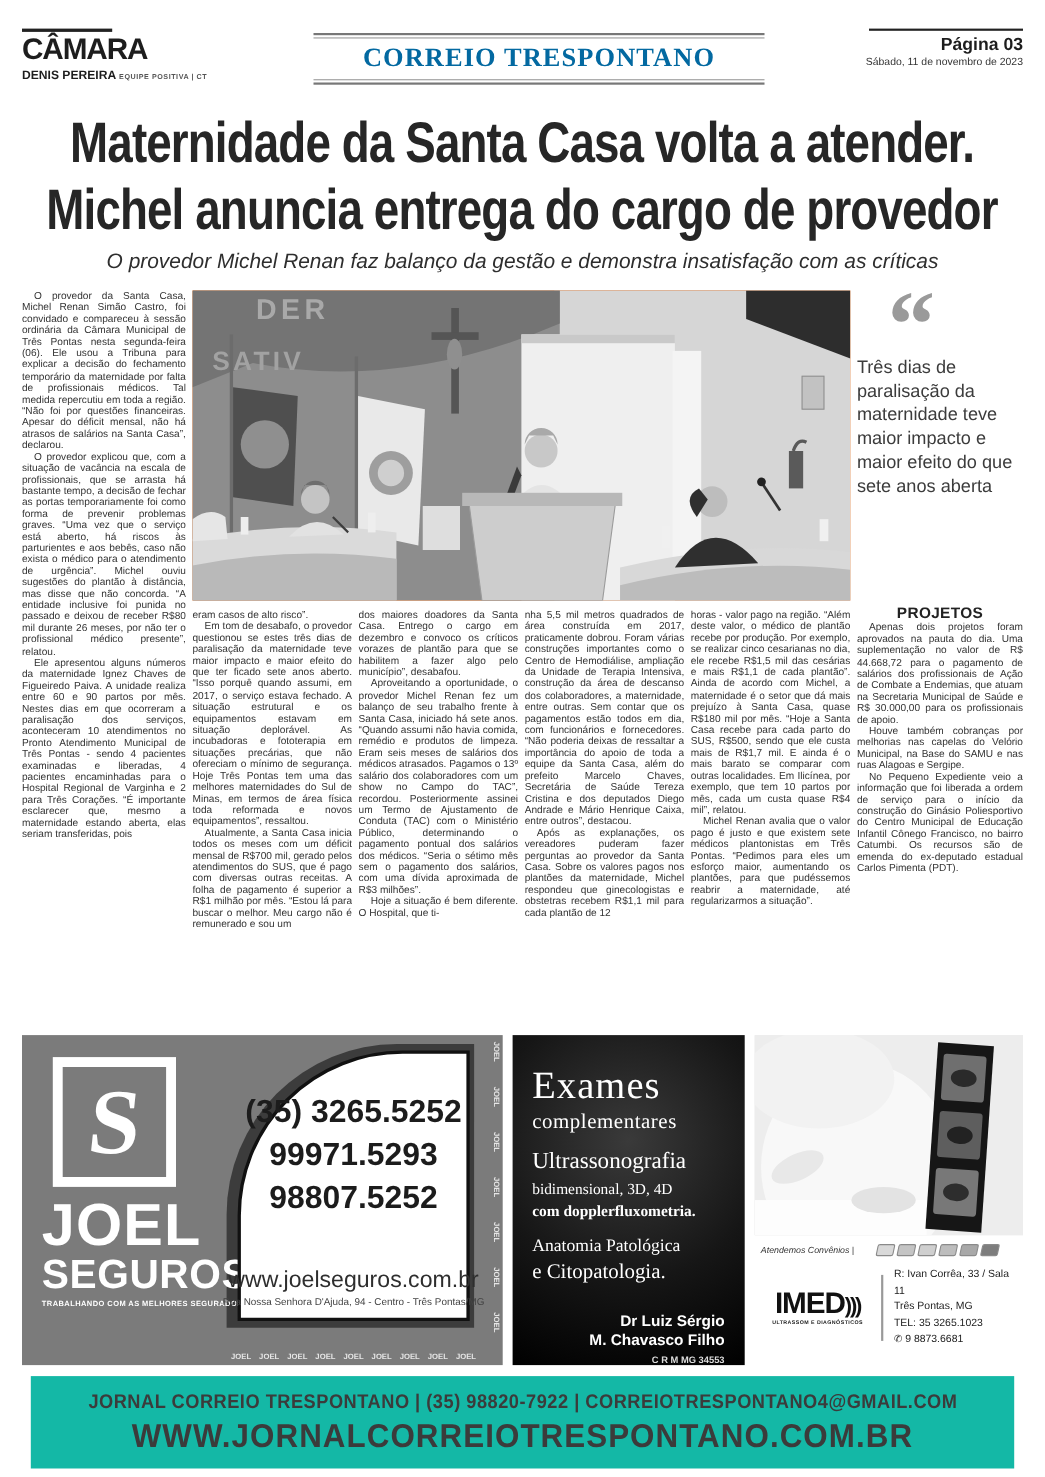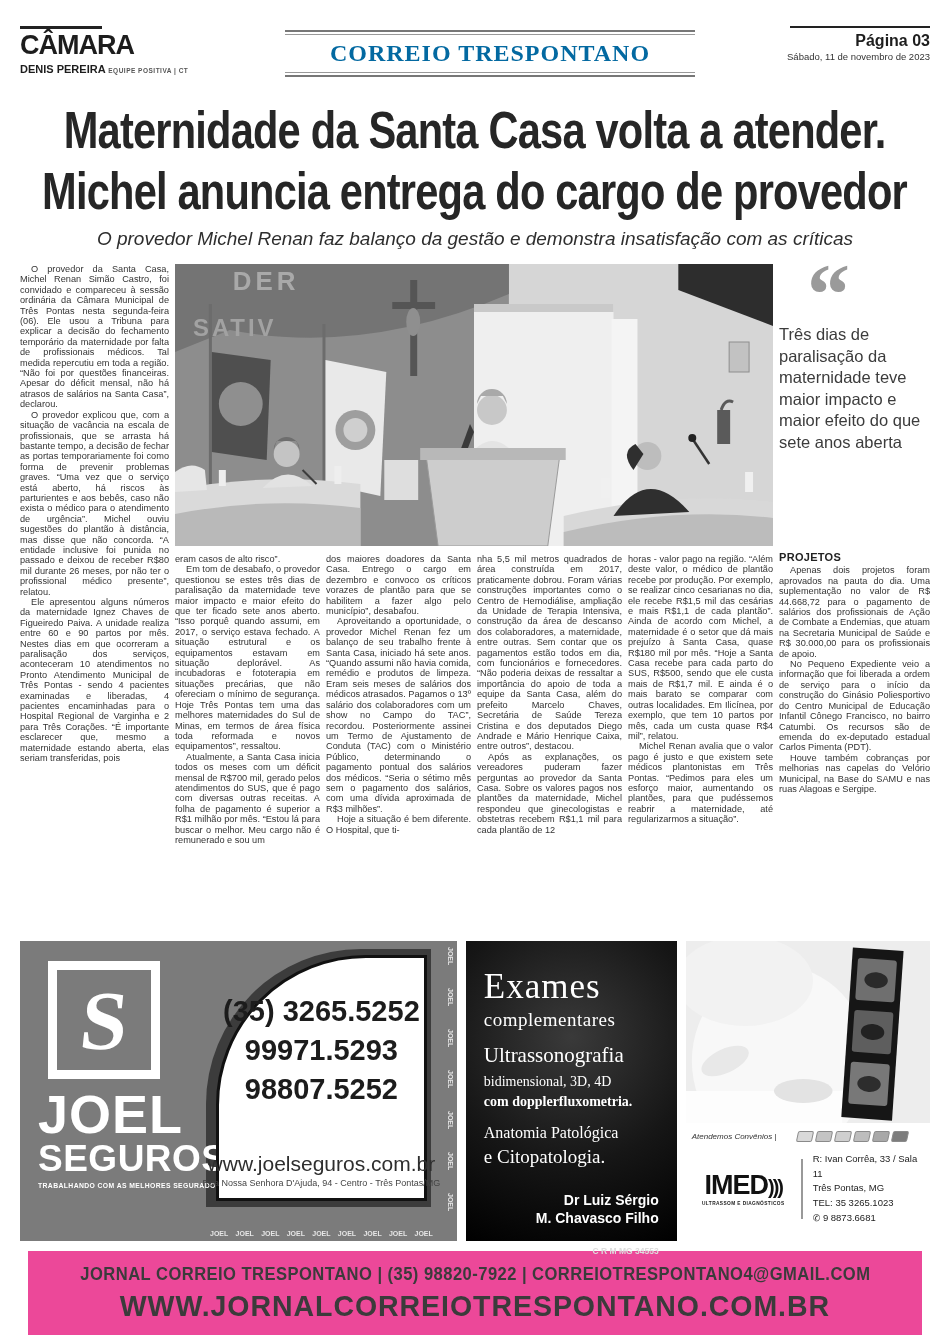--- a/index.html
+++ b/index.html
@@ -44,21 +44,21 @@
   .para { text-indent:11px; }
   .para.flush { text-indent:0; }
 
   
   .sidebar { width:152px; display:flex; flex-direction:column; }
   .pullquote { height:278px; padding-top:2px; }
   .quote-glyph { font-family:"Liberation Serif", serif; font-size:86px; font-weight:700;
                  color:#9a9a9a; line-height:58px; padding-left:28px; }
   .quote-text { font-size:16.5px; line-height:21.5px; color:#3c3c3c; }
   .projetos { margin-top:10px; }
-  .proj-title { font-size:11px; font-weight:900; color:#222; text-align:left; margin-bottom:3px;
+  .proj-title { font-size:14px; font-weight:900; color:#222; text-align:center; margin-bottom:3px;
                 letter-spacing:.3px; }
 
   
   .ads { display:flex; gap:9px; padding:0 20px; margin-top:5px; height:300px; }
 
   
   .ad-joel { position:relative; width:447px; background:#7b7b7b; overflow:hidden; }
   .joel-left { position:absolute; left:18px; top:14px; width:165px; color:#fff; }
   .s-box { width:112px; height:118px; border:9px solid #fff; margin:6px 0 10px 10px;
            display:flex; align-items:center; justify-content:center; }
@@ -87,21 +87,21 @@
   .ex-serif { font-family:"Liberation Serif", serif; }
   .ex-title { font-size:35px; letter-spacing:1px; }
   .ex-sub { font-size:19px; margin-top:2px; letter-spacing:.5px; }
   .ex-l1 { font-size:21px; margin-top:12px; }
   .ex-l2 { font-size:14px; margin-top:6px; }
   .ex-l3 { font-size:14px; margin-top:4px;font-weight:bold; }
   .ex-l4 { font-size:16px; margin-top:14px; }
   .ex-l5 { font-size:19px; margin-top:4px; }
   .ex-rule { width:110px; height:2px; background:#fff; margin:14px 0 10px 0; }
   .ex-doc { font-size:14px; font-weight:700; text-align:right; line-height:1.25; }
-  .ex-crm { font-size:8.5px; text-align:right; margin-top:19px; color:#ddd; }
+  .ex-crm { font-size:8.5px; text-align:right; margin-top:4px; color:#ddd; }
 
   
   .ad-imed { width:250px; background:#fff; display:flex; flex-direction:column; }
   .imed-photo { height:182px; background:#ececec; }
   .imed-photo svg { display:block; width:100%; height:100%; }
   .imed-conv { display:flex; align-items:center; gap:20px; padding:8px 6px 4px 6px; }
   .conv-label { font-size:8px; font-style:italic; color:#333; white-space:nowrap; }
   .cards { display:flex; gap:3px; }
   .card { width:16px; height:11px; border-radius:2px; transform:skewX(-12deg); border:1px solid #8a8a8a; }
   .card:nth-child(1){background:#d9d9d9}.card:nth-child(2){background:#c4c4c4}
@@ -110,21 +110,21 @@
   .imed-main { display:flex; align-items:center; padding:6px 6px 10px 10px; }
   .imed-logo { width:100px; text-align:center; }
   .imed-word { font-size:27px; font-weight:900; color:#111; letter-spacing:-1px; line-height:1; }
   .imed-word i { font-style:normal; font-weight:700; font-size:20px; letter-spacing:-2px; }
   .imed-tag { font-size:4.8px; font-weight:700; color:#222; letter-spacing:.4px; margin-top:2px; }
   .imed-sep { width:2px; height:60px; background:#999; margin:0 10px; }
   .imed-contact { font-size:9.5px; color:#222; line-height:1.55; }
   .wa { display:inline-block; font-size:9px; }
 
   
-  .footer { margin:10px 28px 12px 28px; height:84px; background:#ec4899; text-align:center;
+  .footer { margin:10px 28px 12px 28px; height:84px; background:#14b8a6; text-align:center;
             display:flex; flex-direction:column; justify-content:center; }
   .f1 { display:flex; justify-content:center; }
   .f1 span { display:inline-block; white-space:nowrap; transform:scaleX(.92);
              font-size:18px; font-weight:900; color:#3b3b3b; letter-spacing:.5px; }
   .f2 { display:flex; justify-content:center; margin-top:4px; }
   .f2 span { display:inline-block; white-space:nowrap; font-size:30px; font-weight:700;
              color:#3b3b3b; letter-spacing:1px; transform:scaleX(.95); }
 </style>
 </head>
 <body>
@@ -259,22 +259,22 @@
 
     <div class="sidebar">
       <div class="pullquote">
         <div class="quote-glyph">“</div>
         <div class="quote-text">Três dias de paralisação da maternidade teve maior impacto e maior efeito do que sete anos aberta</div>
       </div>
       <div class="projetos bodycol">
         <div class="proj-title">PROJETOS</div>
         <div>
             <p class="para">Apenas dois projetos foram aprovados na pauta do dia. Uma suplementação no valor de R$ 44.668,72 para o pagamento de salários dos profissionais de Ação de Combate a Endemias, que atuam na Secretaria Municipal de Saúde e R$ 30.000,00 para os profissionais de apoio.</p>
+            <p class="para">Houve também cobranças por melhorias nas capelas do Velório Municipal, na Base do SAMU e nas ruas Alagoas e Sergipe.</p>
             <p class="para">No Pequeno Expediente veio a informação que foi liberada a ordem de serviço para o início da construção do Ginásio Poliesportivo do Centro Municipal de Educação Infantil Cônego Francisco, no bairro Catumbi. Os recursos são de emenda do ex-deputado estadual Carlos Pimenta (PDT).</p>
-            <p class="para">Houve também cobranças por melhorias nas capelas do Velório Municipal, na Base do SAMU e nas ruas Alagoas e Sergipe.</p>
           </div>
       </div>
     </div>
   </div>
 
   <div class="ads">
 
     <div class="ad-joel">
       <div class="joel-swoosh"></div>
       <div class="joel-left">

